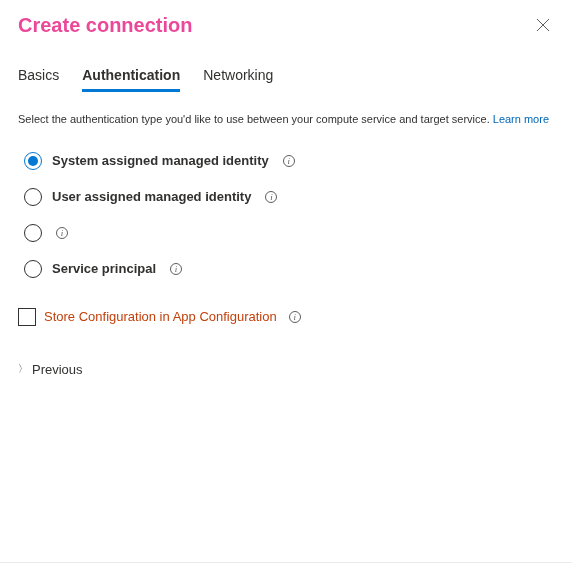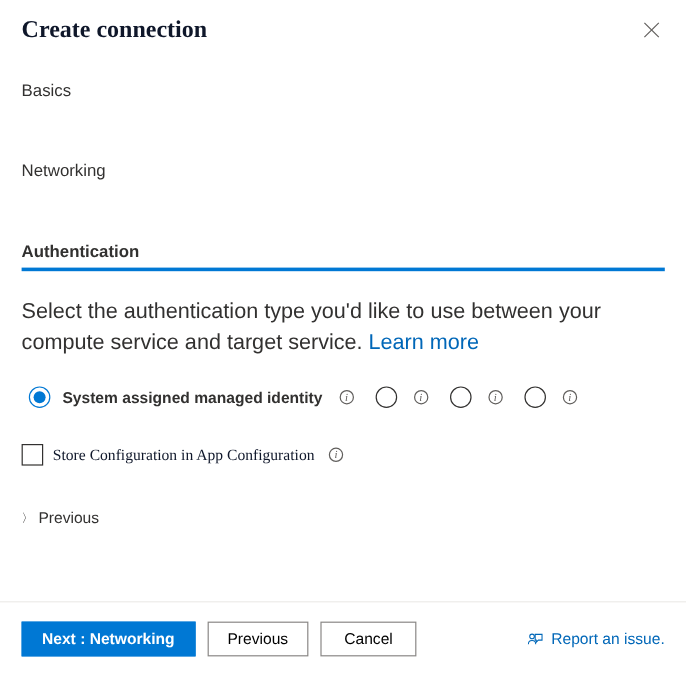--- a/index.html
+++ b/index.html
@@ -7,38 +7,38 @@
       font-family: "Segoe UI", -apple-system, sans-serif;
       font-size: 13px;
       color: #323130;
       width: 572px;
       height: 563px;
       position: relative;
       background: #fff;
     }
     .panel { padding: 14px 18px 0 18px; height: 100%; display: flex; flex-direction: column; }
     .header { display: flex; justify-content: space-between; align-items: flex-start; margin-bottom: 28px; }
-    .title { font-size: 20px; font-weight: 600; color: #0f172a; font-family: Liberation Serif, serif; }
+    .title { font-size: 20px; font-weight: 600; color: #ec4899; }
     .close-btn { background: none; border: none; cursor: pointer; padding: 4px; color: #605e5c; }
     .close-btn svg { width: 14px; height: 14px; }
-    .tabs { display: flex; gap: 42px; border-bottom: none; margin-bottom: 20px; flex-direction: column; }
+    .tabs { display: flex; gap: 23px; border-bottom: none; margin-bottom: 20px; }
     .tab { font-size: 14px; color: #323130; padding-bottom: 6px; cursor: pointer; border-bottom: 3px solid transparent; }
     .tab.active { font-weight: 600; border-bottom: 3px solid #0078d4; }
-    .description { font-size: 18px; color: #323130; line-height: 1.45; margin-bottom: 24px; }
+    .description { font-size: 11px; color: #323130; line-height: 1.45; margin-bottom: 24px; }
     .description a { color: #0067b8; text-decoration: none; cursor: pointer; }
-    .radio-group { display: flex; gap: 18px; margin-bottom: 30px; padding-left: 6px; }
+    .radio-group { display: flex; flex-direction: column; gap: 18px; margin-bottom: 30px; padding-left: 6px; }
     .radio-item { display: flex; align-items: center; gap: 10px; cursor: pointer; }
     .radio-circle { width: 18px; height: 18px; border-radius: 50%; border: 1px solid #323130; background: #fff; display: flex; align-items: center; justify-content: center; flex-shrink: 0; }
     .radio-circle.checked { border: 1px solid #0078d4; }
     .radio-dot { width: 10px; height: 10px; border-radius: 50%; background: #0078d4; }
     .radio-label { font-size: 13px; font-weight: 600; color: #323130; }
     .info-icon { width: 12px; height: 12px; border: 1px solid #605e5c; border-radius: 50%; display: inline-flex; align-items: center; justify-content: center; font-size: 9px; color: #605e5c; margin-left: 4px; cursor: pointer; font-family: Georgia, serif; font-style: italic; }
     .checkbox-row { display: flex; align-items: center; gap: 8px; margin-bottom: 36px; cursor: pointer; }
     .checkbox { width: 18px; height: 18px; border: 1px solid #323130; background: #fff; flex-shrink: 0; }
-    .checkbox-label { font-size: 13px; color: #0f172a; font-family: Liberation Serif, serif; }
+    .checkbox-label { font-size: 13px; color: #c2410c; }
     .advanced { font-size: 13px; color: #323130; cursor: pointer; display: flex; align-items: center; gap: 4px; }
     .chevron { font-size: 10px; }
     .spacer { flex: 1; }
     .divider { border-top: 1px solid #edebe9; margin: 0 -18px; }
     .footer { display: flex; align-items: center; gap: 10px; padding: 16px 0; }
     .btn { font-size: 13px; padding: 6px 16px; border: 1px solid #8a8886; background: #fff; cursor: pointer; font-family: inherit; min-width: 80px; }
     .btn.primary { background: #0078d4; color: #fff; border-color: #0078d4; font-weight: 600; min-width: 140px; }
     .footer-spacer { flex: 1; }
     .report-link { color: #0067b8; text-decoration: none; font-size: 13px; display: flex; align-items: center; gap: 6px; cursor: pointer; }
     .report-icon { width: 14px; height: 14px; }
@@ -53,72 +53,60 @@
     <button class="close-btn">
       <svg viewBox="0 0 14 14" stroke="currentColor" stroke-width="1" fill="none">
         <line x1="1" y1="1" x2="13" y2="13"></line>
           <line x1="13" y1="1" x2="1" y2="13"></line>
       </svg>
     </button>
   </div>
 
   <div class="tabs">
     <div class="tab">Basics</div>
+    <div class="tab active">Authentication</div>
     <div class="tab">Networking</div>
-    <div class="tab active">Authentication</div>
   </div>
 
   <p class="description">
     <span>Select the authentication type you'd like to use between your compute service and target service. </span><a>Learn more</a>
   </p>
 
   <div class="radio-group">
     <label class="radio-item">
       <span class="radio-circle checked">
           <span class="radio-dot"></span>
         </span>
       <span class="radio-label">System assigned managed identity</span>
       <span class="info-icon">i</span>
     </label>
     <label class="radio-item">
       <span class="radio-circle"></span>
+      <span class="radio-label">User assigned managed identity</span>
       <span class="info-icon">i</span>
     </label>
     <label class="radio-item">
       <span class="radio-circle"></span>
       <span class="info-icon">i</span>
     </label>
     <label class="radio-item">
       <span class="radio-circle"></span>
+      <span class="radio-label">Service principal</span>
       <span class="info-icon">i</span>
     </label>
   </div>
 
   <label class="checkbox-row">
     <span class="checkbox"></span>
     <span class="checkbox-label">Store Configuration in App Configuration</span>
     <span class="info-icon">i</span>
   </label>
 
   <div class="advanced">
     <span class="chevron">〉</span>
     <span>Previous</span>
   </div>
 
   <div class="spacer"></div>
   <div class="divider"></div>
 
-  <div class="footer">
-    <button class="btn primary">Next : Networking</button>
-    <button class="btn">Previous</button>
-    <button class="btn">Cancel</button>
-    <div class="footer-spacer"></div>
-    <a class="report-link">
-      <svg class="report-icon" viewBox="0 0 16 16" fill="none" stroke="#0067b8" stroke-width="1">
-        <circle cx="5" cy="5" r="2.2"></circle>
-        <path d="M1.5 12.5c0-2 1.5-3.6 3.5-3.6s3.5 1.6 3.5 3.6"></path>
-        <path d="M8 3h6.5v5.5H11l-2 2V8.5H8z"></path>
-      </svg>
-      <span>Report an issue.</span>
-    </a>
-  </div>
 
 </div>
 
 </body></html>

